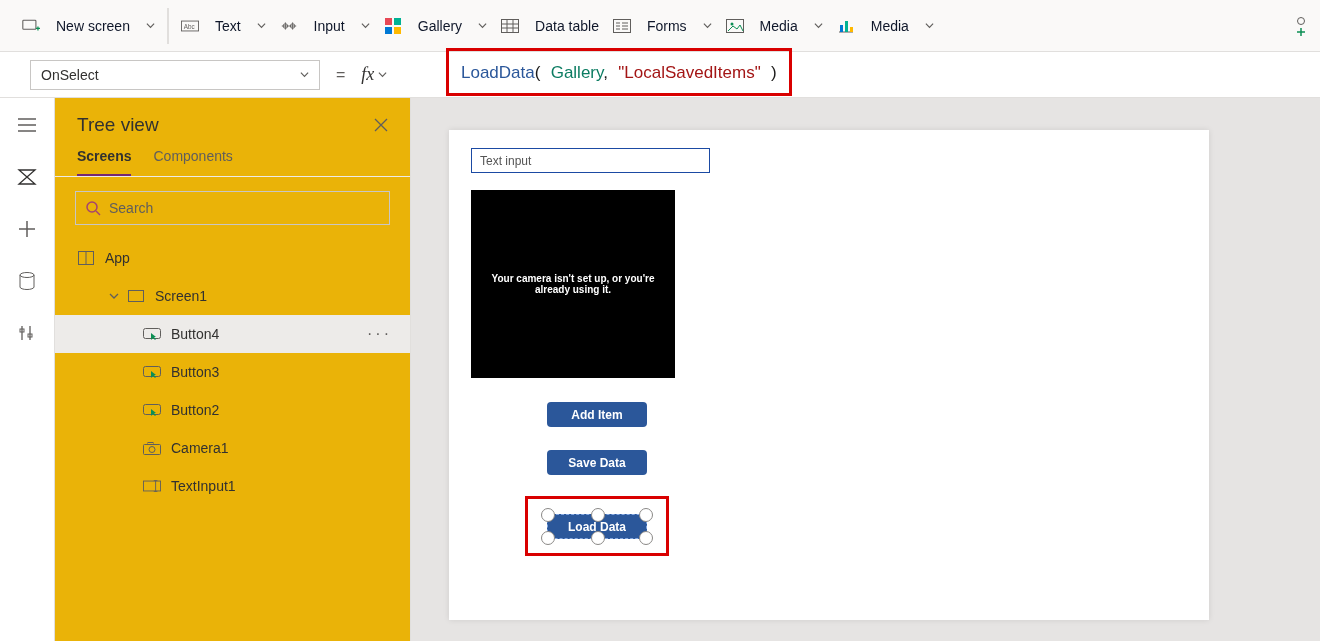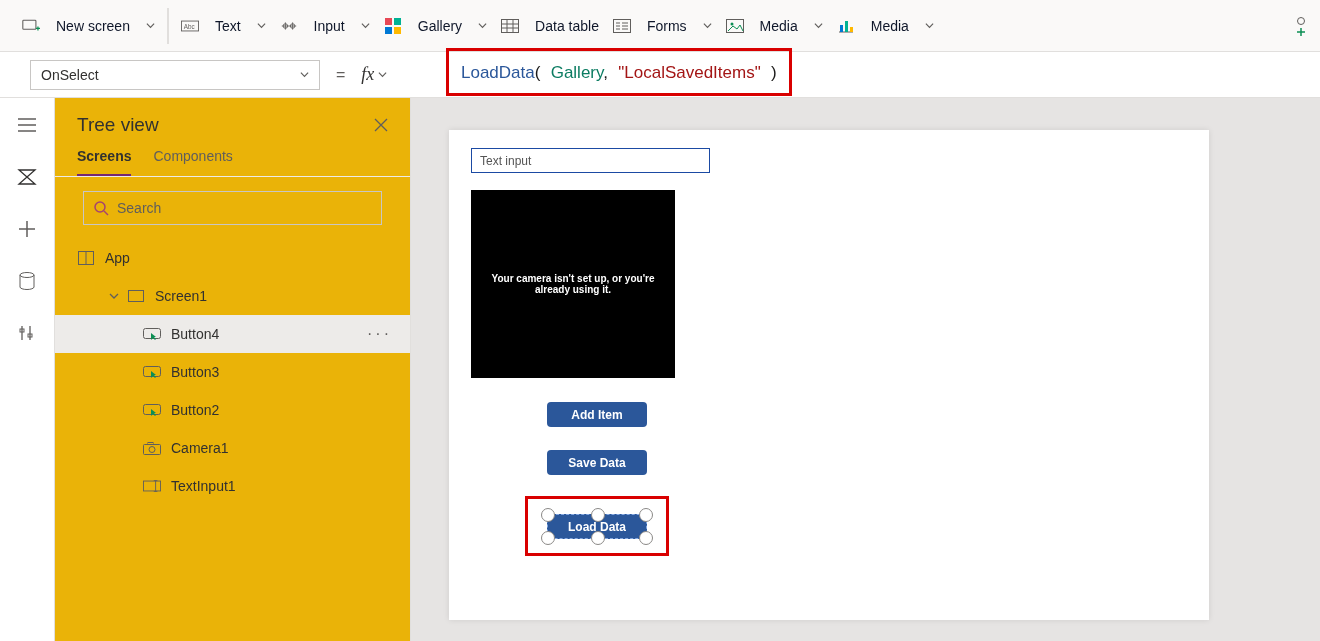--- a/index.html
+++ b/index.html
@@ -35,21 +35,21 @@
   .rail-btn.active { position: relative; }
   .rail-btn.active::before { content:""; position:absolute; left:-11px; top:4px; width:3px; height:22px; background:#742774; }
 
   
   .tree-panel { width: 356px; border-right: 1px solid #e1dfdd; background: #eab308; display: flex; flex-direction: column; }
   .tree-header { display: flex; align-items: center; justify-content: space-between; padding: 16px 22px 6px 22px; }
   .tree-title { font-size: 19px; color: #323130; }
   .tree-tabs { display: flex; gap: 22px; padding: 6px 22px 0 22px; border-bottom: 1px solid #edebe9; }
   .tree-tab { font-size: 14px; color: #605e5c; padding-bottom: 10px; cursor: pointer; }
   .tree-tab.active { color: #323130; font-weight: 600; border-bottom: 2px solid #742774; }
-  .tree-search { margin: 14px 28px; height: 34px; border: 1px solid #c8c6c4; display: flex; align-items: center; padding: 0 10px; gap: 8px; color: #605e5c; font-size: 14px; }
+  .tree-search { margin: 14px 20px; height: 34px; border: 1px solid #c8c6c4; display: flex; align-items: center; padding: 0 10px; gap: 8px; color: #605e5c; font-size: 14px; }
   .tree-list { flex: 1; overflow: auto; }
   .tree-row { display: flex; align-items: center; height: 38px; padding-right: 18px; font-size: 14px; color: #323130; cursor: pointer; }
   .tree-row.sel { background: #edebe9; }
   .tree-row .dots { margin-left: auto; color: #605e5c; letter-spacing: 3px; font-size: 16px;}
   .tree-icon { width: 18px; height: 18px; margin-right: 10px; display:inline-flex; align-items:center; justify-content:center;}
   .indent1 { padding-left: 22px; }
   .indent2 { padding-left: 44px; display:flex; align-items:center;}
   .indent3 { padding-left: 88px; display:flex; align-items:center;}
 
   

